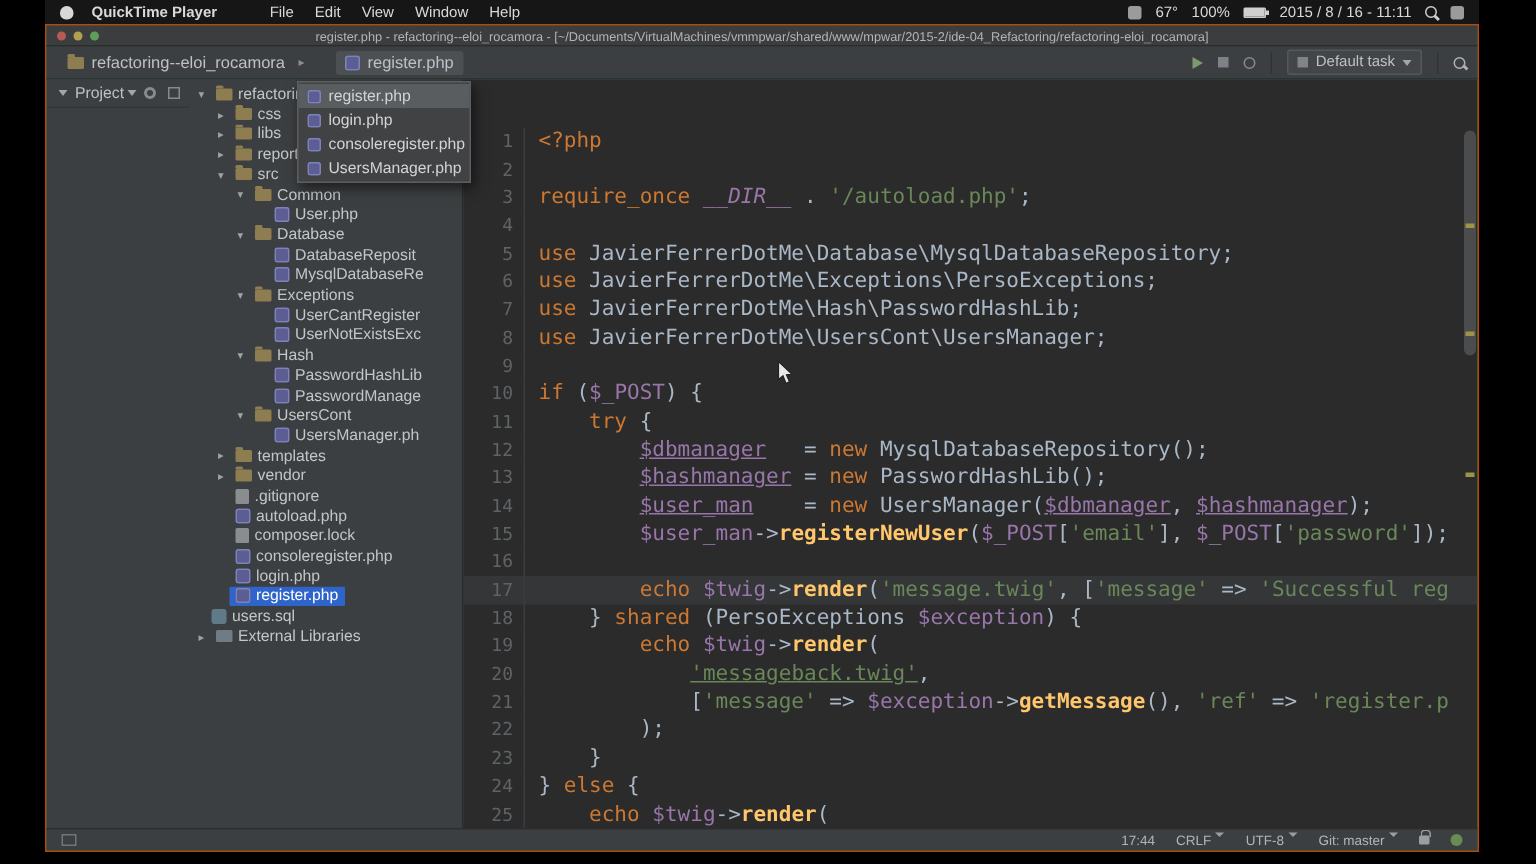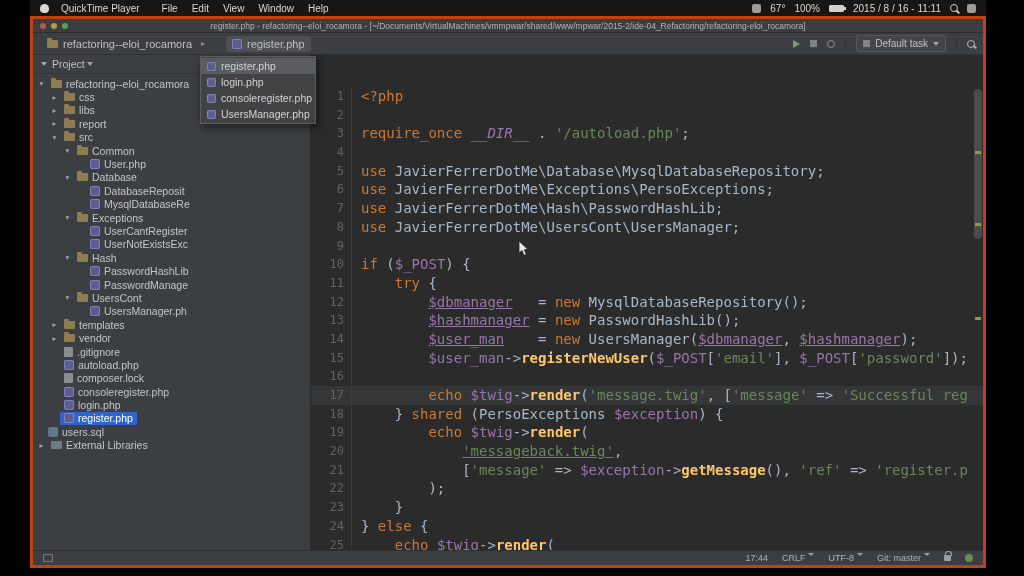--- a/index.html
+++ b/index.html
@@ -5,35 +5,35 @@
   * { margin:0; padding:0; box-sizing:border-box; }
   html,body { background:#000; }
   body { font-family:"Liberation Sans","DejaVu Sans",sans-serif; }
   .screen { position:relative; width:1024px; height:576px; background:#000; overflow:hidden; }
   .content { position:absolute; left:30px; top:0; width:956px; height:572px; }
 
   
   .menubar { height:16px; background:#161616; color:#d9d9d9; font-size:10px;
              display:flex; align-items:center; padding:0 10px; }
   .apple { width:9px; height:9px; border-radius:50% 50% 45% 45%; background:#d8d8d8; margin-right:12px; }
-  .mb-app { font-weight:normal; margin-right:4px; }
-  .mb-items { display:flex; gap:14px; margin-left:18px; }
+  .mb-app { font-weight:bold; margin-right:4px; }
+  .mb-items { display:flex; gap:14px; margin-left:31px; }
   .mb-item { cursor:default; }
   .mb-right { margin-left:auto; display:flex; gap:9px; align-items:center; }
   .mb-ico { width:9px; height:9px; background:#bdbdbd; border-radius:2px; opacity:.8; }
   .battery { width:15px; height:7px; border:1px solid #cfcfcf; border-radius:1px; position:relative; }
   .battery i { display:block; height:100%; background:#cfcfcf; }
   .battery::after { content:""; position:absolute; right:-3px; top:1px; width:2px; height:3px; background:#cfcfcf; }
   .spot { width:8px; height:8px; border:1.5px solid #cfcfcf; border-radius:50%; position:relative; }
   .spot::after { content:""; position:absolute; width:4px; height:1.5px; background:#cfcfcf;
                  right:-3px; bottom:-1px; transform:rotate(45deg); }
 
   
   .ide { position:absolute; left:0; right:0; top:16px; bottom:4px; background:#15803d;
-         display:flex; flex-direction:column; border:3px solid #c2410c; }
+         display:flex; flex-direction:column; border:1px solid #c2410c; }
   .titlebar { height:14px; background:#3b3d3e; border-bottom:1px solid #2c2c2c; position:relative;
               display:flex; align-items:center; justify-content:center; }
   .title-text { font-size:8.5px; color:#b4b4b4; white-space:nowrap; overflow:hidden; max-width:760px; }
   .traffic { position:absolute; left:7px; top:4px; display:flex; gap:5px; }
   .dot { width:6px; height:6px; border-radius:50%; }
   .dot.r { background:#b65a55; } .dot.y { background:#b3a04e; } .dot.g { background:#5f9d5c; }
 
   
   .navbar { height:22px; background:#3c3f41; border-bottom:1px solid #2f3133;
             display:flex; align-items:center; padding:0 8px; font-size:11px; color:#bdc1c5; }
@@ -52,21 +52,21 @@
               padding:2px 6px; border:1px solid #55585a; border-radius:2px; background:#434648; }
   .search-ico { width:8px; height:8px; border:1.5px solid #aeb2b6; border-radius:50%; position:relative; }
   .search-ico::after { content:""; position:absolute; width:4px; height:1.5px; background:#aeb2b6;
                        right:-3px; bottom:-1px; transform:rotate(45deg); }
 
   
   .main { flex:1; display:flex; position:relative; overflow:hidden; }
 
   
   .project { width:278px; flex:none; background:#3c3f41; border-right:1px solid #2a2a2a;
-             display:flex; flex-direction:column; overflow:hidden;justify-content:flex-end; }
+             display:flex; overflow:hidden;justify-content:flex-end; }
   .proj-header { height:19px; display:flex; align-items:center; padding:0 6px; font-size:10.5px;
                  color:#c0c0c0; border-bottom:1px solid #323436; }
   .ph-caret { width:0; height:0; border-left:3.5px solid transparent; border-right:3.5px solid transparent;
               border-top:4px solid #a2a6aa; margin:0 5px 0 2px; }
   .ph-icons { margin-left:auto; display:flex; gap:8px; align-items:center; }
   .gear { width:8px; height:8px; border:2px solid #9a9ea2; border-radius:50%; opacity:.8; }
   .collapse { width:8px; height:8px; border:1px solid #9a9ea2; opacity:.8; }
   .tree { flex:1; padding-top:3px; overflow:hidden; }
   .tree-row { height:13.4px; display:flex; align-items:center; font-size:10.5px; color:#c3c6c8;
               white-space:nowrap; overflow:hidden; }

